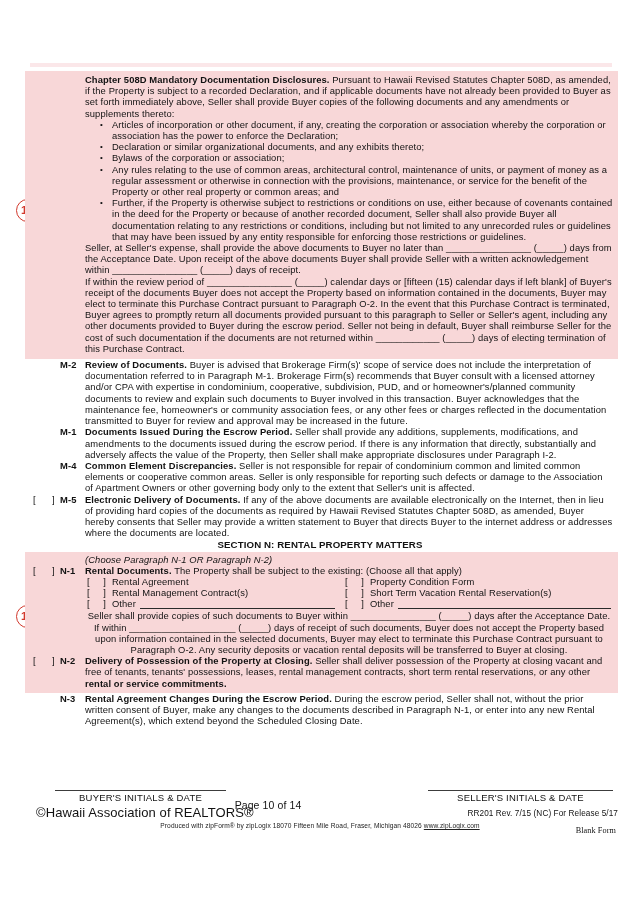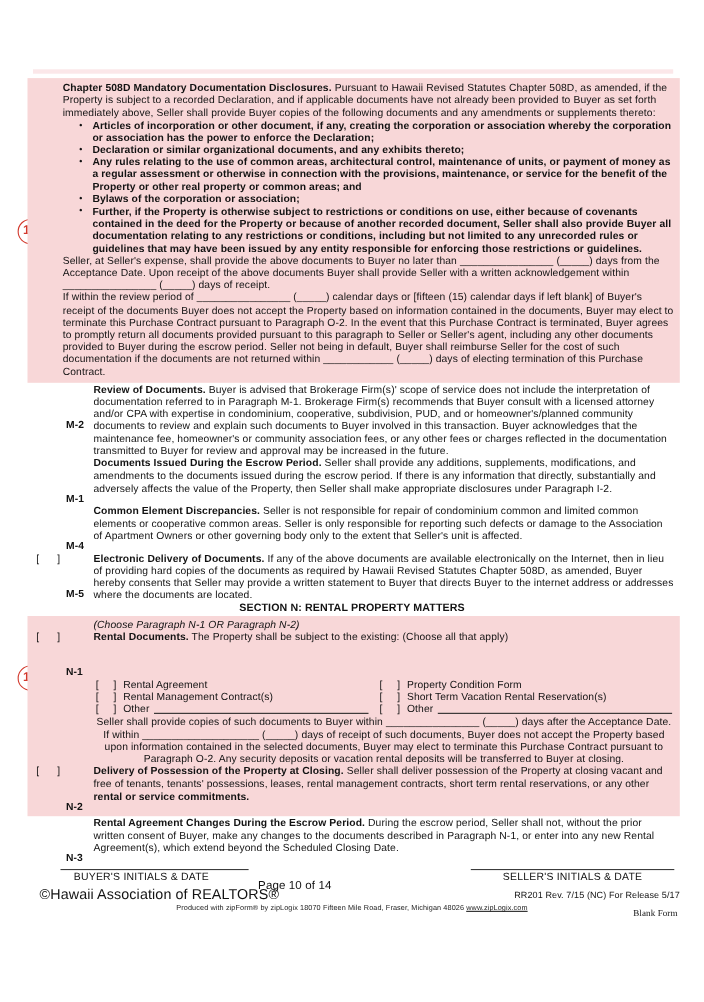--- a/index.html
+++ b/index.html
@@ -13,33 +13,33 @@
   
   .stamp { position:absolute; width:21px; height:21px; border:1.7px solid #d2382c; border-radius:50%;
            color:#d2382c; font-weight:bold; font-size:11.5px; display:flex; align-items:center;
            justify-content:center; background:transparent; }
   #stamp15 { left:16px; top:199px; }
   #stamp16 { left:16px; top:605px; }
 
   .content { position:absolute; left:0; top:71px; width:640px; }
 
   .hl { background:#f8d7d8; margin-left:25px; width:593px; box-sizing:border-box; }
-  .block1 { padding:3px 5px 5px 32px; }
+  .block1 { padding:3px 5px 5px 60px; }
   .block2 { padding:2px 5px 4px 0; margin-top:1px; }
 
   p { margin:0; }
   .bullets { margin:0 0 0 14px; padding:0; list-style:none; }
-  .bullets li { padding-left:13px; position:relative;font-weight:bold; }
+  .bullets li { padding-left:13px; position:relative; }
   .bullets li::before { content:"•"; position:absolute; left:1px; top:0; font-size:8px; }
 
   .para { margin-left:33px; width:580px; box-sizing:border-box; display:grid;
           grid-template-columns:27px 25px 1fr; }
   .block2 .para { margin-left:8px; }
   .cb { white-space:pre; }
-  .lbl { font-weight:bold;margin-top:32px; }
+  .lbl { font-weight:bold; }
   b { letter-spacing:0.1px; }
 
   .sechead { text-align:center; font-weight:bold; font-size:9.7px; margin:1px 0 1px 0; }
   .choose { margin-left:60px; font-style:italic; }
   .choose .or { }
   .italic { }
 
   .optrow { margin-left:62px; width:526px; display:flex; }
   .optcell-l { width:258px; display:flex; }
   .optcell-r { flex:1; display:flex; }
@@ -47,21 +47,21 @@
   .blank-line { flex:1; border-bottom:1px solid #2a2a2a; margin:0 10px 1px 4px; height:10px; }
   .optcell-r .blank-line { margin-right:2px; }
 
   .n1provide { margin-left:60px; width:528px;text-align:center; }
 
   
   .f-line { position:absolute; border-top:1.8px solid #3c3c3c; }
   #line-buyer { left:55px; top:790px; width:171px; }
   #line-seller { left:428px; top:790px; width:185px; }
   .f-label { position:absolute; font-size:9.5px; letter-spacing:0.2px; top:792px; text-align:center; }
-  #lbl-buyer { left:43px; width:171px; }
+  #lbl-buyer { left:55px; width:171px; }
   #lbl-seller { left:428px; width:185px; }
   #copyright { position:absolute; left:36px; top:807px; font-size:13px; }
   #pagenum { position:absolute; left:0; top:800px; width:536px; text-align:center; font-size:10.5px; }
   #revision { position:absolute; right:22px; top:808px; font-size:8.2px; }
   #produced { position:absolute; left:0; top:820px; width:640px; text-align:center; font-size:6.6px; color:#222; }
   #produced a { color:#222; }
   #blankform { position:absolute; right:24px; top:825px; font-size:8.2px; font-family:"Liberation Serif", serif; }
 </style>
 </head>
 <body>
@@ -75,22 +75,22 @@
 
   <div class="content">
 
     <div class="hl block1">
       <p>
         <b>Chapter 508D Mandatory Documentation Disclosures.</b><span> Pursuant to Hawaii Revised Statutes Chapter 508D, as amended, if the Property is subject to a recorded Declaration, and if applicable documents have not already been provided to Buyer as set forth immediately above, Seller shall provide Buyer copies of the following documents and any amendments or supplements thereto:</span>
       </p>
       <ul class="bullets">
         <li>Articles of incorporation or other document, if any, creating the corporation or association whereby the corporation or association has the power to enforce the Declaration;</li>
         <li>Declaration or similar organizational documents, and any exhibits thereto;</li>
+        <li>Bylaws of the corporation or association;</li>
         <li>Any rules relating to the use of common areas, architectural control, maintenance of units, or payment of money as a regular assessment or otherwise in connection with the provisions, maintenance, or service for the benefit of the Property or other real property or common areas; and</li>
-        <li>Bylaws of the corporation or association;</li>
         <li>Further, if the Property is otherwise subject to restrictions or conditions on use, either because of covenants contained in the deed for the Property or because of another recorded document, Seller shall also provide Buyer all documentation relating to any restrictions or conditions, including but not limited to any unrecorded rules or guidelines that may have been issued by any entity responsible for enforcing those restrictions or guidelines.</li>
       </ul>
       <p>Seller, at Seller's expense, shall provide the above documents to Buyer no later than ________________ (_____) days from the Acceptance Date. Upon receipt of the above documents Buyer shall provide Seller with a written acknowledgement within ________________ (_____) days of receipt.</p>
       <p>If within the review period of ________________ (_____) calendar days or [fifteen (15) calendar days if left blank] of Buyer's receipt of the documents Buyer does not accept the Property based on information contained in the documents, Buyer may elect to terminate this Purchase Contract pursuant to Paragraph O-2. In the event that this Purchase Contract is terminated, Buyer agrees to promptly return all documents provided pursuant to this paragraph to Seller or Seller's agent, including any other documents provided to Buyer during the escrow period. Seller not being in default, Buyer shall reimburse Seller for the cost of such documentation if the documents are not returned within ____________ (_____) days of electing termination of this Purchase Contract.</p>
     </div>
 
     <div class="para">
       <span class="cb"></span>
       <span class="lbl">M-2</span>
       <span><b>Review of Documents.</b><span> Buyer is advised that Brokerage Firm(s)' scope of service does not include the interpretation of documentation referred to in Paragraph M-1. Brokerage Firm(s) recommends that Buyer consult with a licensed attorney and/or CPA with expertise in condominium, cooperative, subdivision, PUD, and or homeowner's/planned community documents to review and explain such documents to Buyer involved in this transaction. Buyer acknowledges that the maintenance fee, homeowner's or community association fees, or any other fees or charges reflected in the documentation transmitted to Buyer for review and approval may be increased in the future.</span></span>

